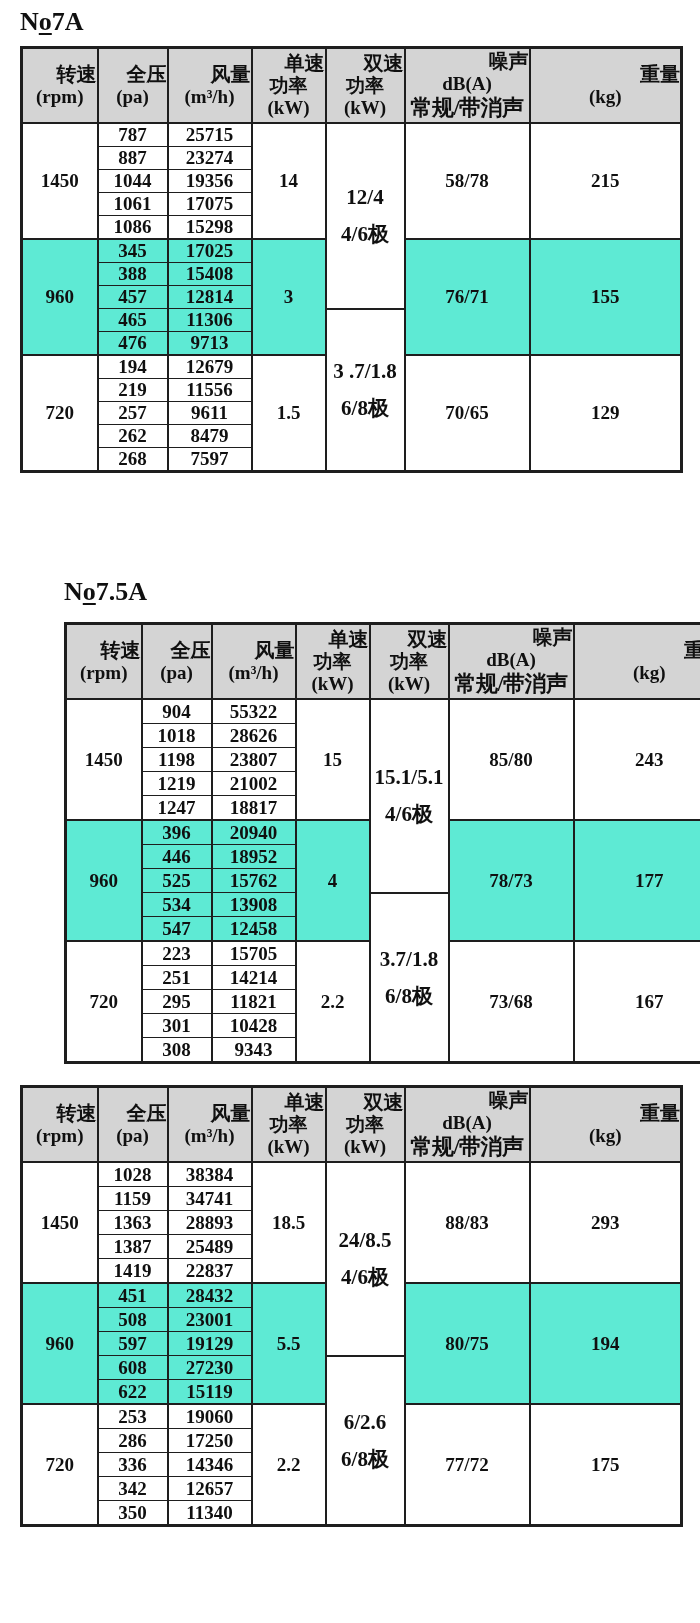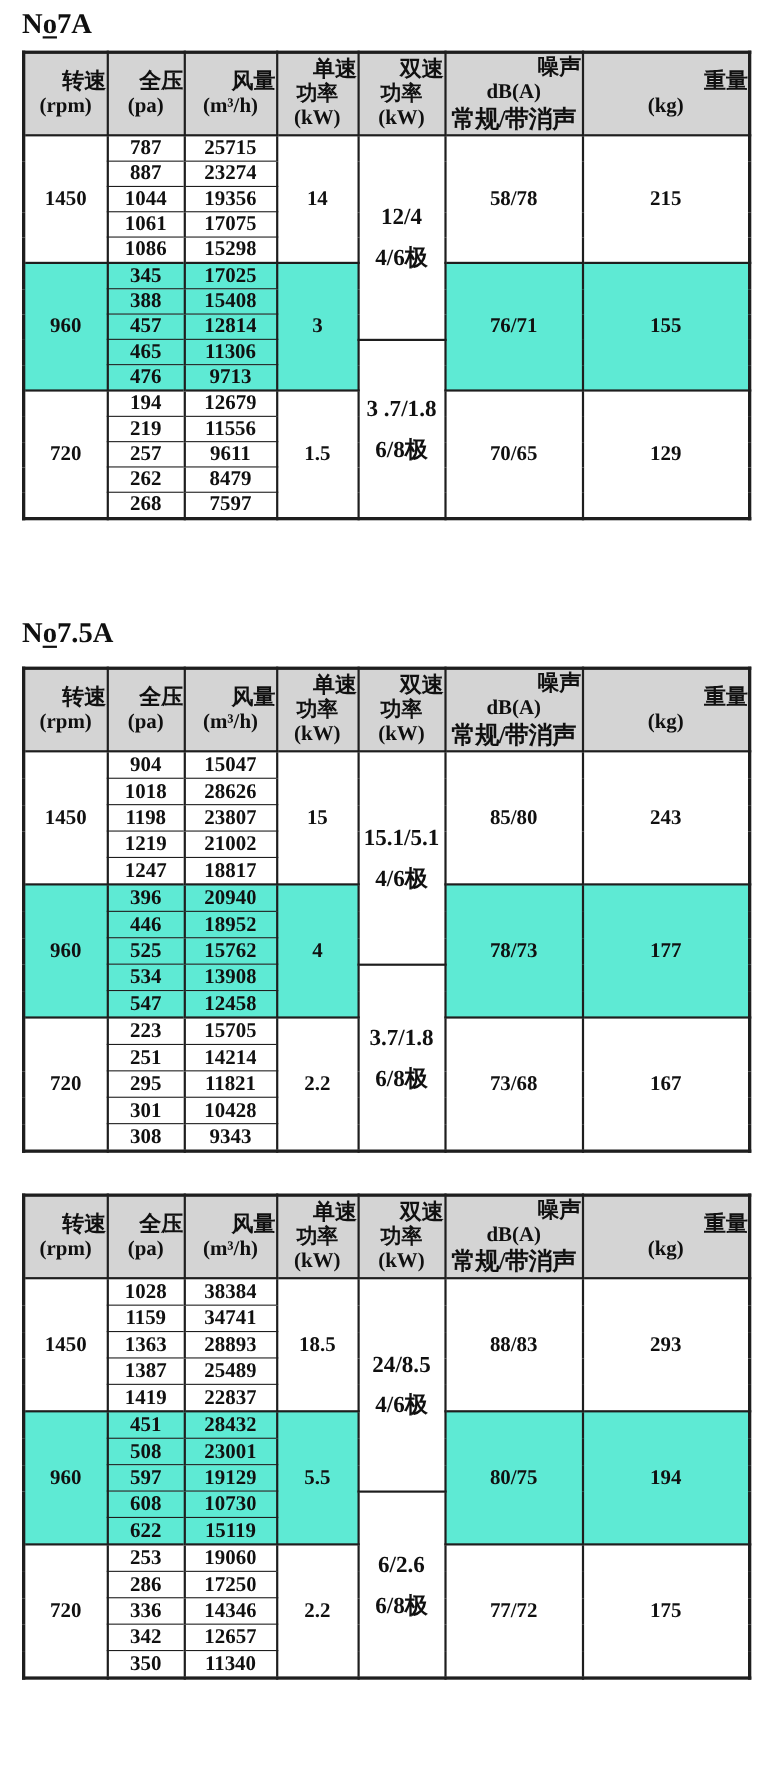--- a/index.html
+++ b/index.html
@@ -4,21 +4,21 @@
 <style>
   html,body{margin:0;padding:0;background:#ffffff;}
   body{
     width:700px;height:1623px;position:relative;
     font-family:"Liberation Serif","DejaVu Serif",serif;
     color:#101010;
   }
   .sheet{position:absolute;inset:0;background:#ffffff;}
   section{position:absolute;left:20px;width:551px;}
   #sec-0{top:8px;}
-  #sec-1{top:562px;}
+  #sec-1{top:578px;margin-left:44px;}
   #sec-2{top:1085px;}
   .tbl-title{
     font-size:26px;font-weight:bold;margin:0;line-height:28px;
     font-family:"Liberation Serif","DejaVu Serif",serif;
   }
   #sec-0 .tbl-title{margin-bottom:10px;}
   #sec-1 .tbl-title{margin-bottom:16px;}
   #sec-2 .tbl-title{margin-bottom:15px;}
   .tbl-title .u{text-decoration:underline;text-underline-offset:3px;}
   table{
@@ -225,21 +225,21 @@
             <th>
               <div class="h-line">重量</div>
               <div class="h-sub">(kg)</div>
             </th>
           </tr>
         </thead>
       <tbody>
           <tr>
             <td class="rpm-cell" rowspan="5">1450</td>
             <td class="rowline grp-top">904</td>
-            <td class="rowline grp-top">15047</td>
+            <td class="rowline grp-top">55322</td>
             <td rowspan="5">15</td>
             <td rowspan="8">
               <div class="dual-line">15.1/5.1</div>
               <div class="dual-line">4/6极</div>
             </td>
             <td rowspan="5">85/80</td>
             <td rowspan="5">243</td>
           </tr>
           <tr>
             <td class="rowline">1018</td>
@@ -399,21 +399,21 @@
           <tr>
             <td class="rowline shaded">508</td>
             <td class="rowline shaded">23001</td>
           </tr>
           <tr>
             <td class="rowline shaded">597</td>
             <td class="rowline shaded">19129</td>
           </tr>
           <tr>
             <td class="rowline shaded">608</td>
-            <td class="rowline shaded">10730</td>
+            <td class="rowline shaded">27230</td>
             <td rowspan="7">
               <div class="dual-line">6/2.6</div>
               <div class="dual-line">6/8极</div>
             </td>
           </tr>
           <tr>
             <td class="rowline shaded">622</td>
             <td class="rowline shaded">15119</td>
           </tr>
           <tr>

